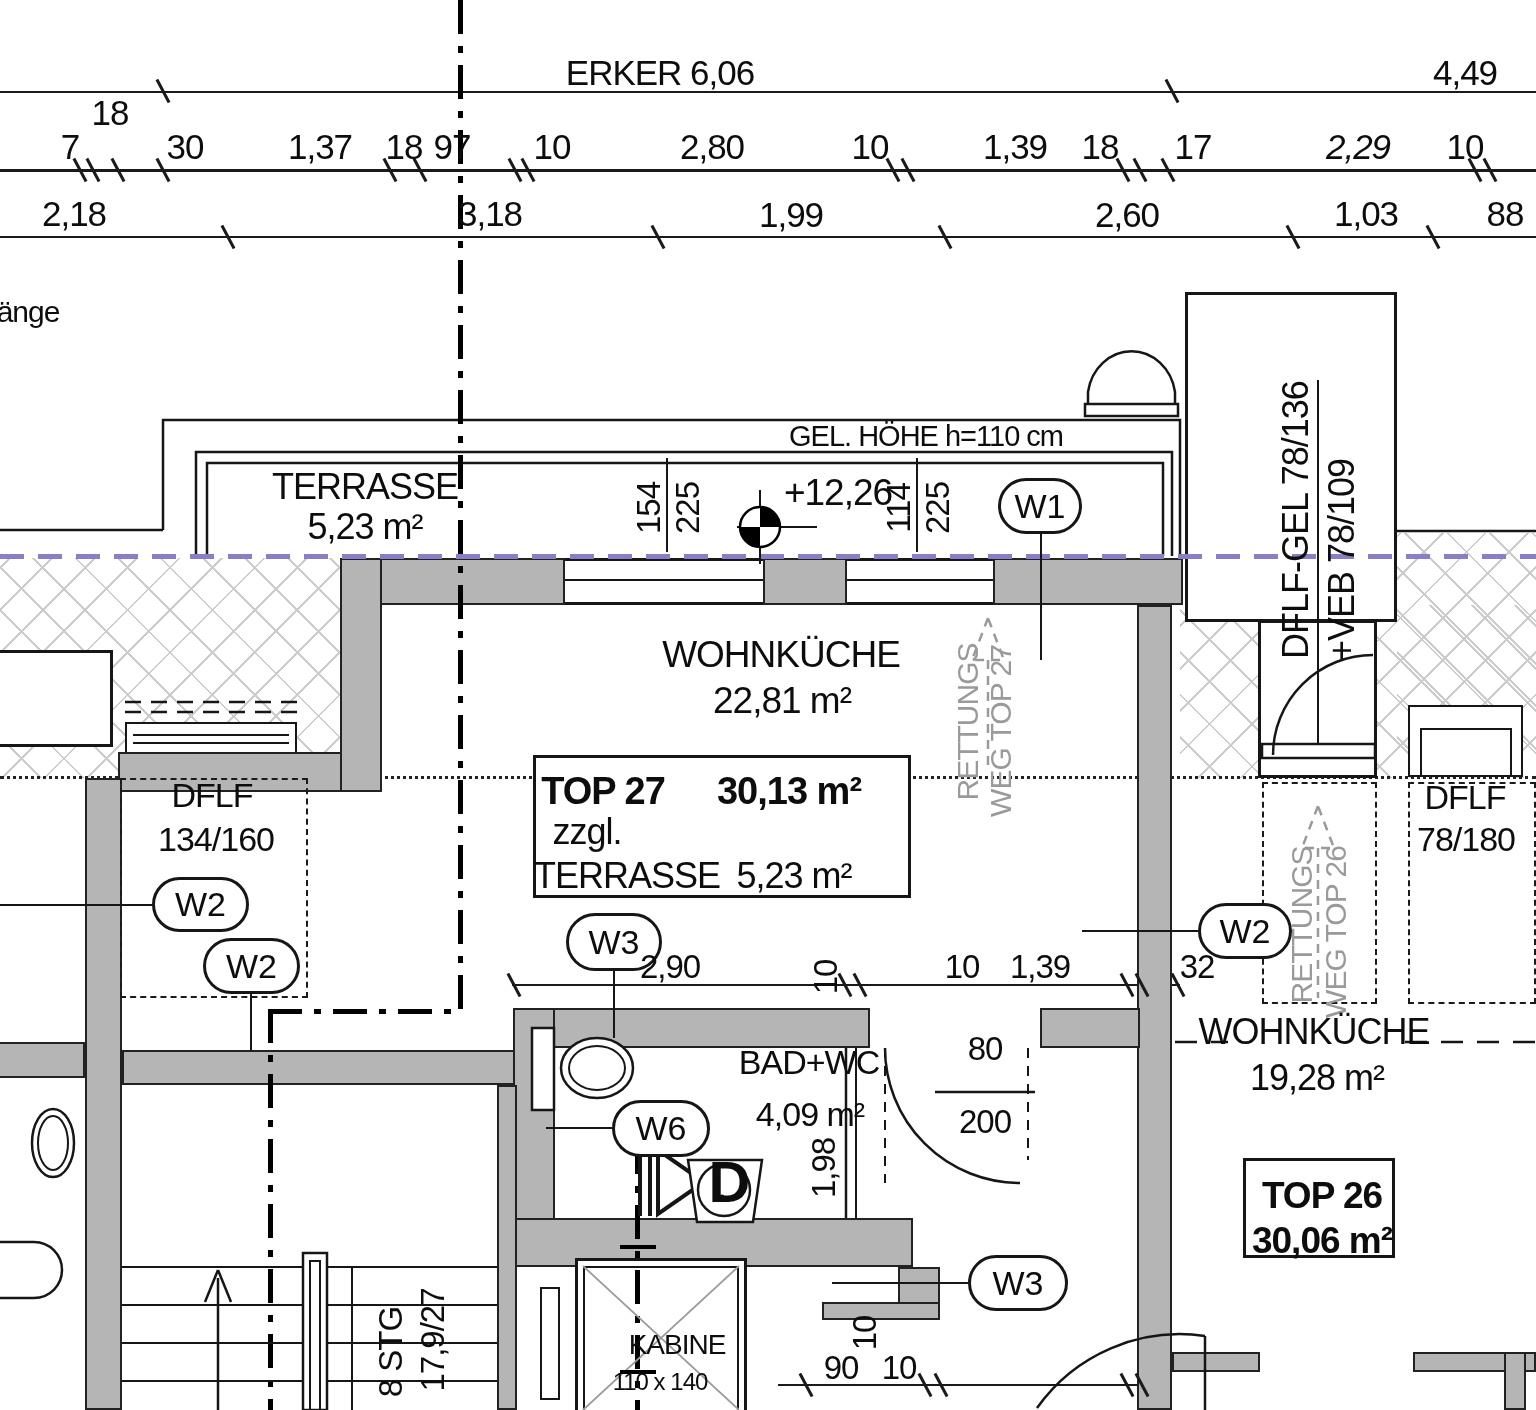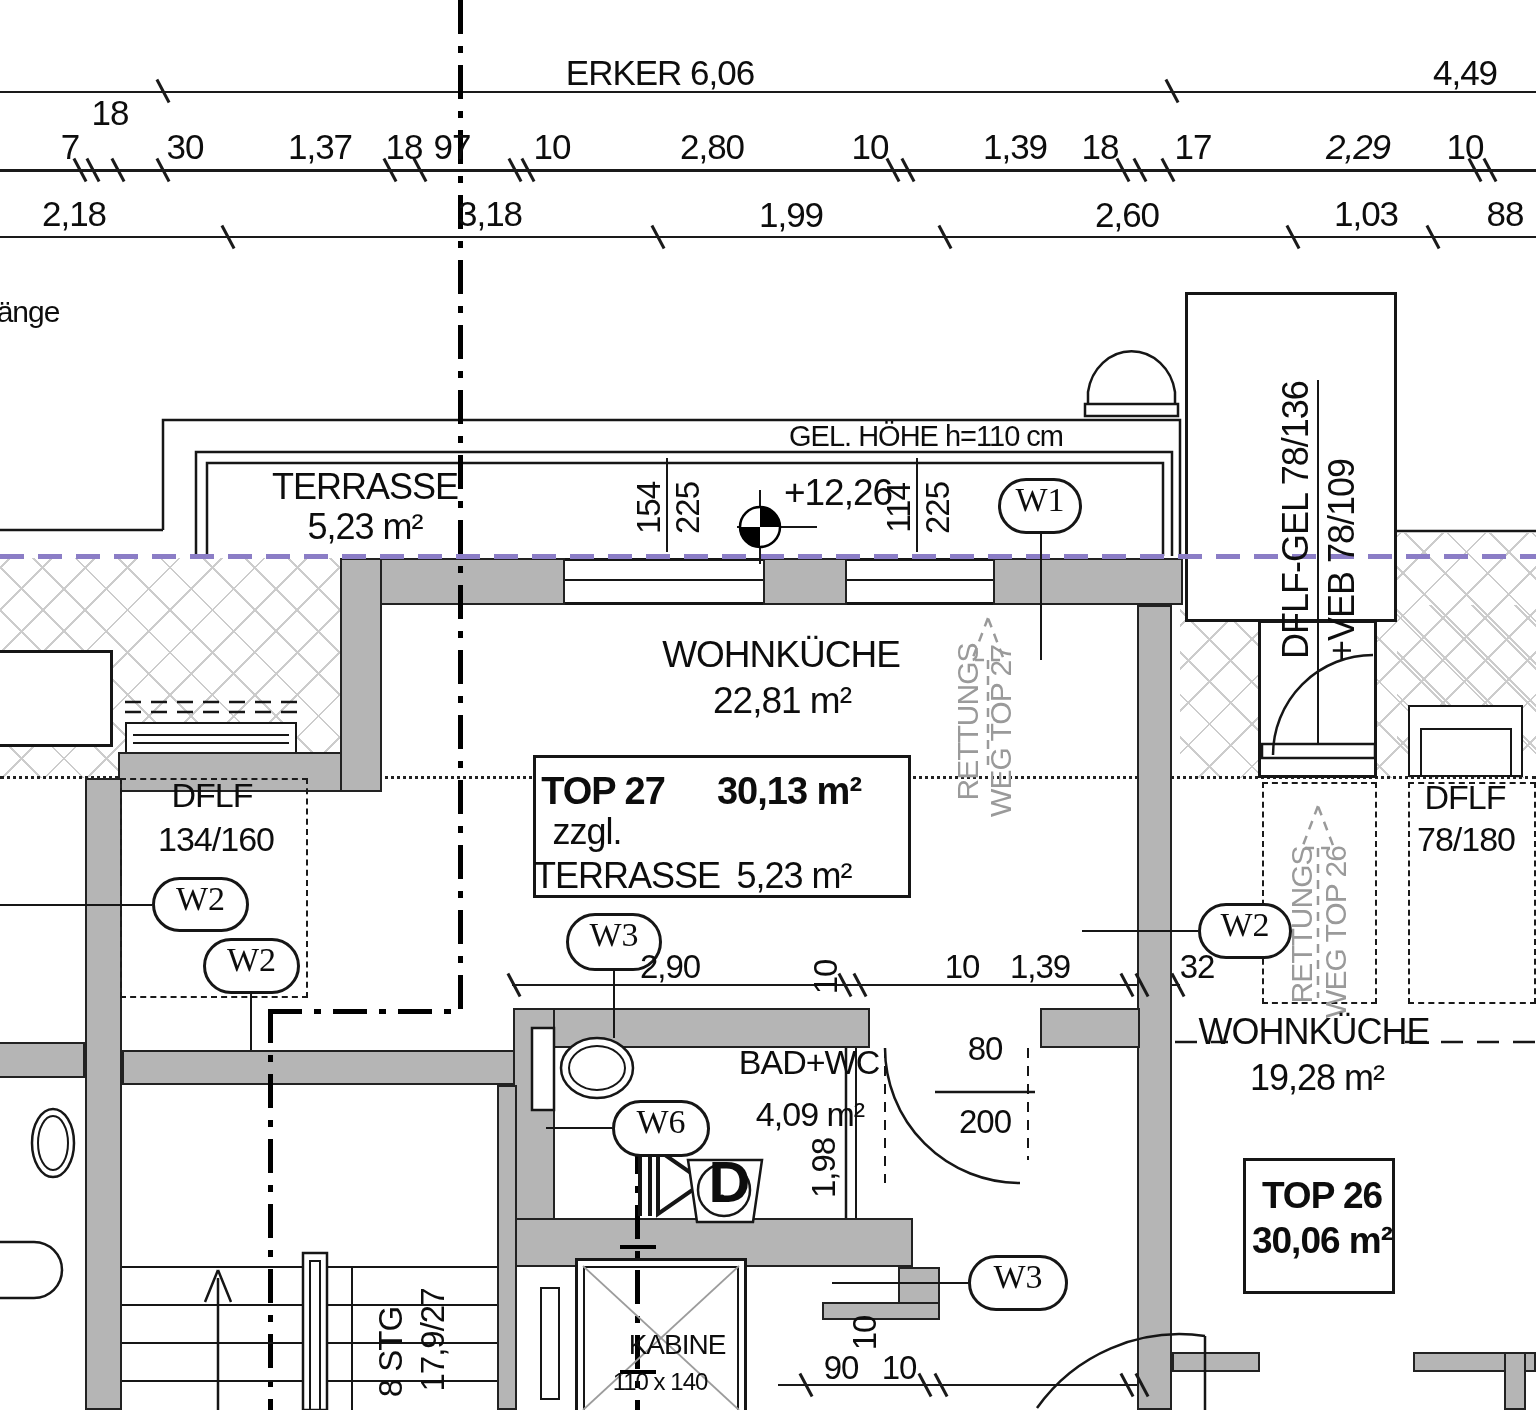--- a/index.html
+++ b/index.html
@@ -14,21 +14,21 @@
   .tick{position:absolute;width:3px;height:26px;background:#1a1a1a;
         transform:translate(-50%,-50%) rotate(-28deg);}
   .wall{position:absolute;background:#b5b5b5;border:2px solid #222;box-sizing:border-box;}
   .whitebox{position:absolute;background:#fff;border:3px solid #161616;box-sizing:border-box;}
   .hatch{position:absolute;
      background:
        repeating-linear-gradient(45deg,transparent 0 28px,#ccc 28px 30px),
        repeating-linear-gradient(-45deg,transparent 0 28px,#ccc 28px 30px);}
   .dashrect{position:absolute;border:2.5px dashed #1a1a1a;box-sizing:border-box;}
   .bubble{position:absolute;background:#fff;border:3px solid #161616;border-radius:30px;
-          display:flex;justify-content:center;font-size:34px;box-sizing:border-box;font-family:Liberation Serif, serif;}
+          display:flex;align-items:center;justify-content:center;font-size:34px;box-sizing:border-box;}
   .secv{position:absolute;width:5px;
         background:repeating-linear-gradient(180deg,#000 0 34px,transparent 34px 46px,#000 46px 53px,transparent 53px 65px);}
   .sech{position:absolute;height:5px;
         background:repeating-linear-gradient(90deg,#000 0 34px,transparent 34px 46px,#000 46px 53px,transparent 53px 65px);}
   .purple{position:absolute;height:5px;
         background:repeating-linear-gradient(90deg,#8b7dc6 0 24px,transparent 24px 38px);}
   .dotl{position:absolute;border-top:3px dotted #222;}
   .win{position:absolute;background:#fff;border-top:3px solid #161616;border-bottom:3px solid #161616;box-sizing:border-box;}
   svg{position:absolute;left:0;top:0;}
 </style>
@@ -338,18 +338,18 @@
   <span class="t" style="left:899px;top:1367px;font-size:33px;">10</span>
   <span class="t rot" style="left:864px;top:1333px;font-size:33px;">10</span>
 
   <span class="t" style="left:1465px;top:797px;font-size:34px;">DFLF</span>
   <span class="t" style="left:1466px;top:839px;font-size:34px;">78/180</span>
   <span class="t rot gray" style="left:1302px;top:925px;font-size:30px;">RETTUNGS</span>
   <span class="t rot gray" style="left:1336px;top:932px;font-size:30px;">WEG TOP 26</span>
   <span class="t" style="left:1314px;top:1032px;font-size:36px;">WOHNKÜCHE</span>
   <span class="t" style="left:1317px;top:1078px;font-size:36px;">19,28 m²</span>
 
-  <div class="whitebox" style="left:1243px;top:1158px;width:152px;height:136px;">
+  <div class="whitebox" style="left:1243px;top:1158px;width:152px;height:100px;">
     <span class="t b" style="left:76px;top:34px;font-size:37px;">TOP 26</span>
     <span class="t b" style="left:76px;top:79px;font-size:37px;">30,06 m²</span>
   </div>
 
 </div>
 
 </body></html>

